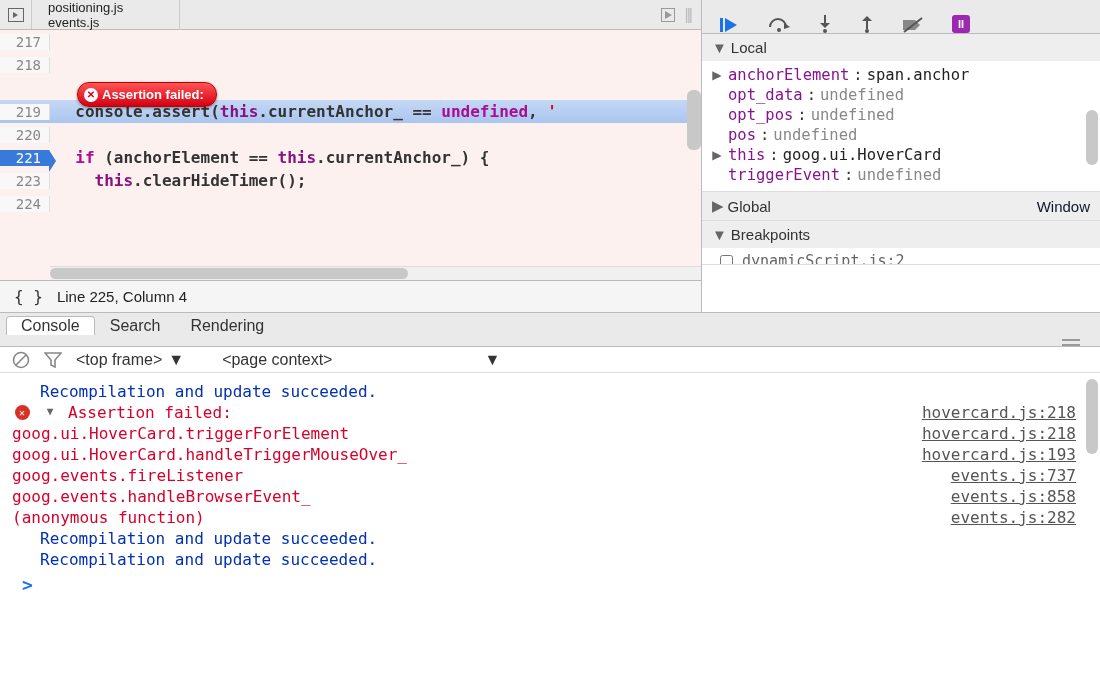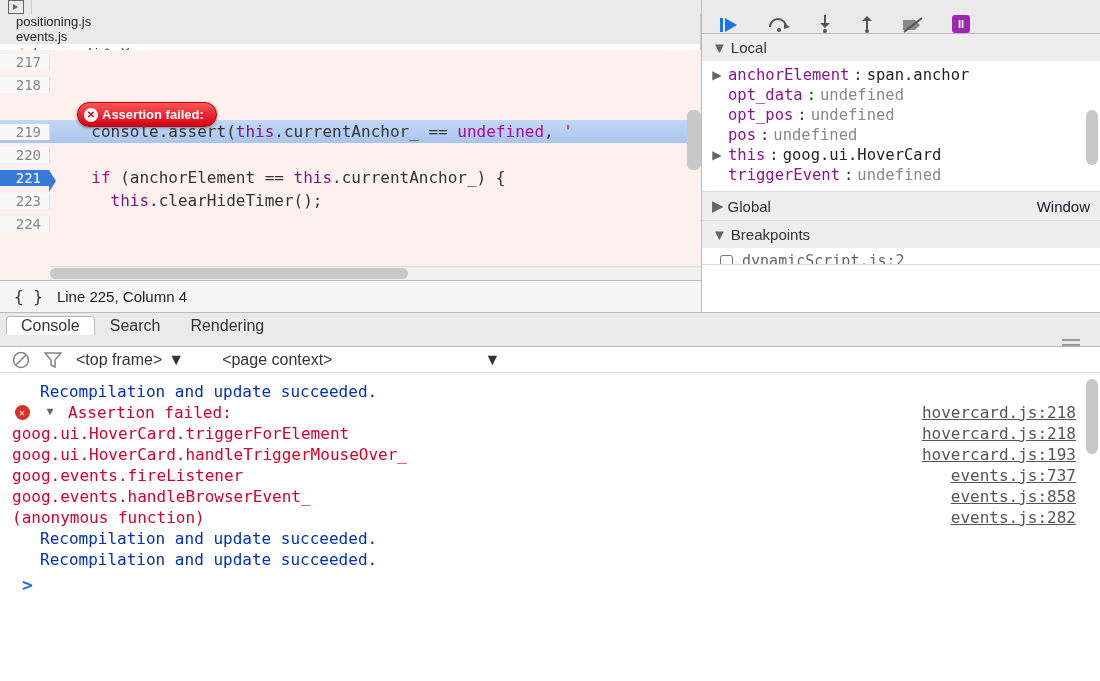--- a/index.html
+++ b/index.html
@@ -12,42 +12,42 @@
   overflow: hidden;
   color: #333;
 }
 
 
 .top-row { display: flex; height: 313px; border-bottom: 1px solid #bbb; }
 .editor-pane { flex: 0 0 702px; display: flex; flex-direction: column; border-right: 1px solid #bbb; background: #fff; }
 .scope-pane  { flex: 1; display: flex; flex-direction: column; background: #fff; position: relative; }
 
 
-.tabbar { height: 50px; display: flex; align-items: stretch; background: #eaeaea; border-bottom: 1px solid #bbb; flex-direction: column; }
+.tabbar { height: 30px; display: flex; align-items: stretch; background: #eaeaea; border-bottom: 1px solid #bbb; }
 .nav-btn { width: 32px; display:flex; align-items:center; justify-content:center; color:#666; border-right:1px solid #ccc; }
 .tab { display:flex; align-items:center; padding:0 16px; border-right:1px solid #ccc; color:#222; gap:6px; }
 .tab.active { background:#fff; border-bottom:2px solid #fff; margin-bottom:-1px; font-weight:400; }
 .tab .warn-icon { color:#e6a700; }
 .tab .close { color:#666; font-size:14px; margin-left:4px; }
 .tabbar-right { margin-left:auto; display:flex; align-items:center; gap:10px; padding:0 10px; color:#888; }
 
 
 .dbg-toolbar { height:34px; background:#eaeaea; border-bottom:1px solid #bbb; display:flex; align-items:flex-end; gap:28px; padding:0 18px; }
 .dbg-toolbar .icon { color:#555; display:inline-flex; }
 .dbg-toolbar .resume { color:#1a73e8; }
 .dbg-toolbar .purple { background:#9c27b0; color:#fff; width:18px; height:18px; border-radius:3px; display:inline-flex; align-items:center; justify-content:center; font-size:11px; font-weight:bold; }
 
 
 .code-area { flex:1; display:flex; flex-direction:column; background:#fcf1ef; position:relative; overflow:hidden; }
 .code-scroll { flex:1; overflow:hidden; }
 .code-line { display:flex; align-items:center; height:23px; }
 .gutter { width:50px; text-align:right; padding-right:8px; color:#888; background:#f8f8f8; border-right:1px solid #ddd; font-family:Menlo,Consolas,monospace; font-size:14px; position:relative; flex-shrink:0;}
 .gutter.current { background:#3879d9; color:#fff; }
 .gutter.current::after { content:""; position:absolute; right:-7px; top:0; border-top:11.5px solid transparent; border-bottom:11.5px solid transparent; border-left:7px solid #3879d9; }
-.code-text { flex:1; padding-left:22px; font-family:Menlo,Consolas,monospace; font-size:16px; white-space:pre; overflow:hidden; }
+.code-text { flex:1; padding-left:6px; font-family:Menlo,Consolas,monospace; font-size:16px; white-space:pre; overflow:hidden;font-weight:bold; }
 .code-line.highlighted { background:linear-gradient(#c4d8f5,#aac5ee); }
 .kw { color:#aa0d91; }
 .this { color:#881280; }
 .comment { color:#008000; }
 .string { color:#c41a16; }
 
 .badge-wrap { position:absolute; left:77px; top:52px; }
 .error-badge { background:linear-gradient(#f55,#d40012); color:#fff; font-weight:bold; border-radius:12px; padding:4px 12px 4px 6px; display:inline-flex; align-items:center; gap:4px; box-shadow:0 1px 3px rgba(0,0,0,.4); border:1px solid #b00; font-size:13px;}
 .error-badge .x { background:#fff; color:#d40012; width:14px; height:14px; border-radius:50%; display:inline-flex; align-items:center; justify-content:center; font-size:10px; font-weight:bold; }
 

